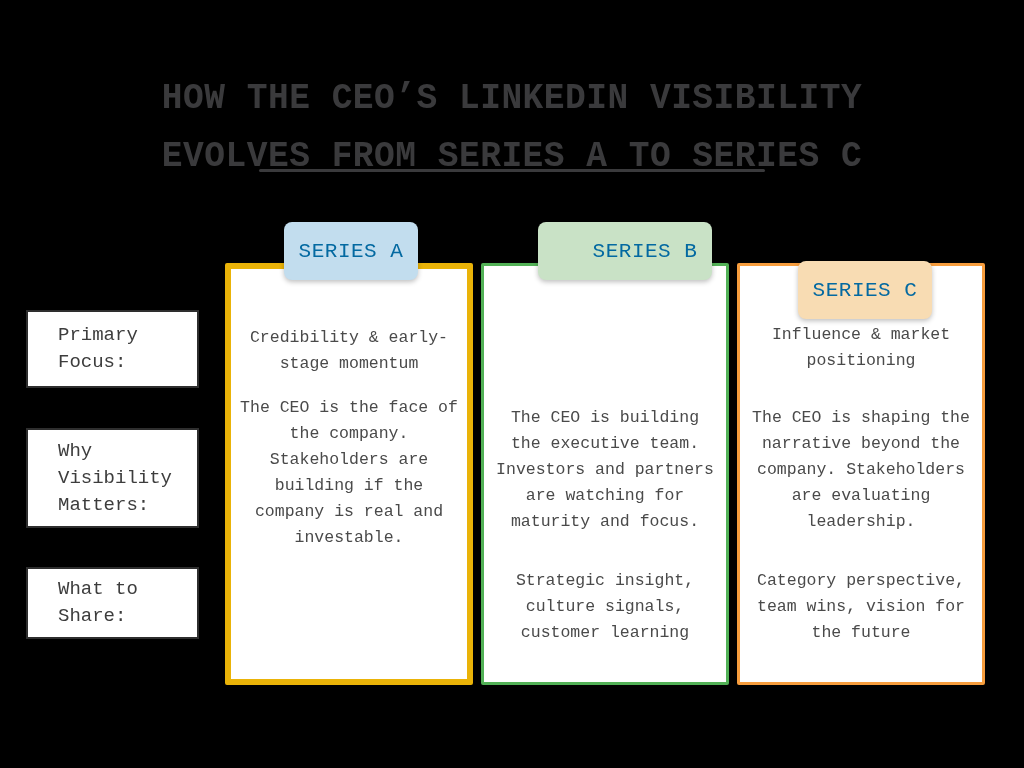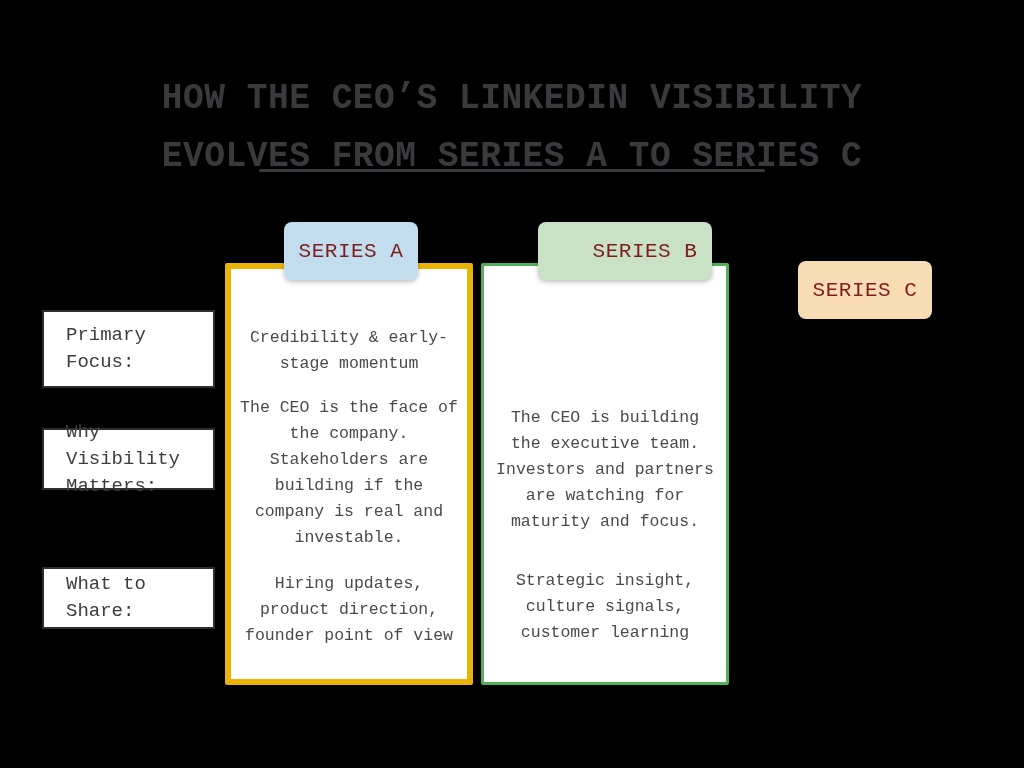--- a/index.html
+++ b/index.html
@@ -41,21 +41,21 @@
     position: absolute;
     top: 222px;
     width: 134px;
     height: 58px;
     border-radius: 8px;
     display: flex;
     align-items: center;
     justify-content: center;
     font-size: 21px;
     font-weight: 500;
-    color: #7f1d1d;
+    color: #0369a1;
     letter-spacing: 0.5px;
     z-index: 2;
     box-shadow: 0 2px 5px rgba(0,0,0,0.25);
   }
   .badge-a { left: 284px; background: #c2ddee; }
   .badge-b { left: 538px; background: #c9e2c6; padding-left: 40px; }
   .badge-c { left: 798px; background: #f8dcb3; margin-top: 39px; }
 
   
   .card {
@@ -86,37 +86,37 @@
     font-size: 16.5px;
     line-height: 26px;
   }
   .cell-0 { top: 27px;  height: 110px; }
   .cell-1 { top: 149px; height: 110px; }
   .cell-2 { top: 286px; height: 110px; }
 
   
   .row-label {
     position: absolute;
-    left: 42px;
+    left: 26px;
     width: 173px;
     background: #ffffff;
     border: 2px solid #2e2e2e;
     box-sizing: border-box;
     display: flex;
     align-items: center;
-    padding-left: 22px;
+    padding-left: 30px;
     padding-right: 10px;
     font-size: 19px;
     line-height: 27px;
     color: #3d3d3d;
     box-shadow: 2px 2px 4px rgba(0,0,0,0.5);
   }
   .row-label-0 { top: 310px; height: 78px; }
-  .row-label-1 { top: 428px; height: 62px; }
-  .row-label-2 { top: 567px; height: 62px; }
+  .row-label-1 { top: 428px; height: 100px; }
+  .row-label-2 { top: 567px; height: 72px; }
 </style>
 </head>
 <body>
 
 <div class="canvas">
 
   <h1 class="title">
     <span>HOW THE CEO’S LINKEDIN VISIBILITY</span><br>
     <span>EVOLVES FROM SERIES A TO SERIES C</span>
   </h1>
@@ -129,25 +129,29 @@
   <div class="row-label row-label-1">
     <span>Why Visibility Matters:</span>
   </div>
   <div class="row-label row-label-2">
     <span>What to Share:</span>
   </div>
 
   <div class="card card-a">
     <div class="cell cell-0">Credibility &amp; early-stage momentum</div>
     <div class="cell cell-1">The CEO is the face of the company. Stakeholders are building if the company is real and investable.</div>
-    <div class="cell cell-2">Hiring updates, product direction, founder point of view</div>
   </div>
   <div class="badge badge-a">SERIES A</div>
 
   <div class="card card-b">
     <div class="cell cell-1">The CEO is building the executive team. Investors and partners are watching for maturity and focus.</div>
     <div class="cell cell-2">Strategic insight, culture signals, customer learning</div>
   </div>
   <div class="badge badge-b">SERIES B</div>
 
+  <div class="card card-c">
+    <div class="cell cell-0">Influence &amp; market positioning</div>
+    <div class="cell cell-1">The CEO is shaping the narrative beyond the company. Stakeholders are evaluating leadership.</div>
+    <div class="cell cell-2">Category perspective, team wins, vision for the future</div>
+  </div>
   <div class="badge badge-c">SERIES C</div>
 
 </div>
 
 </body></html>

